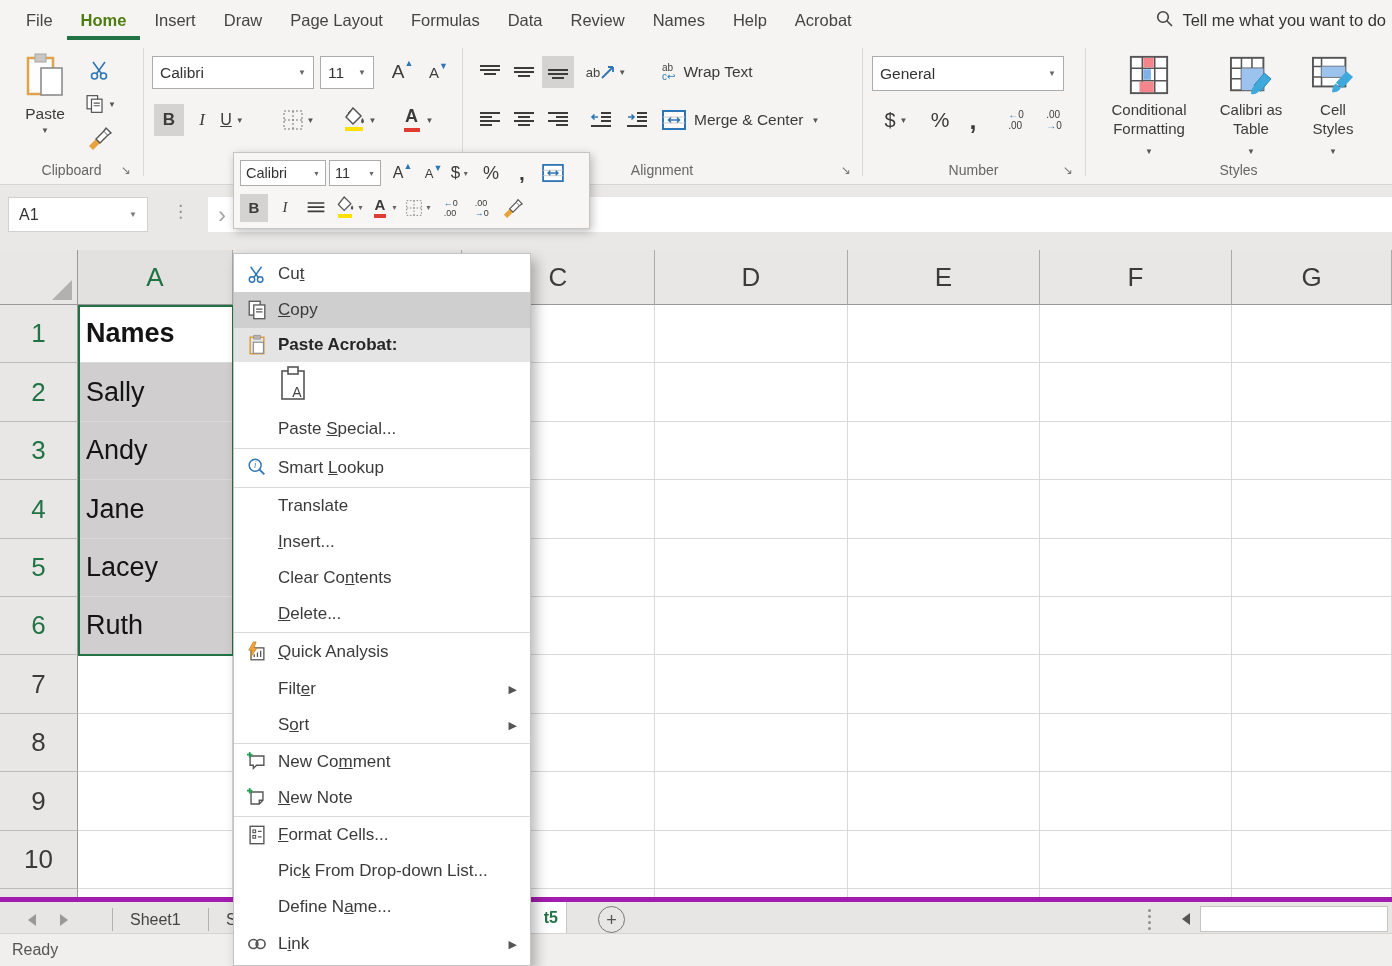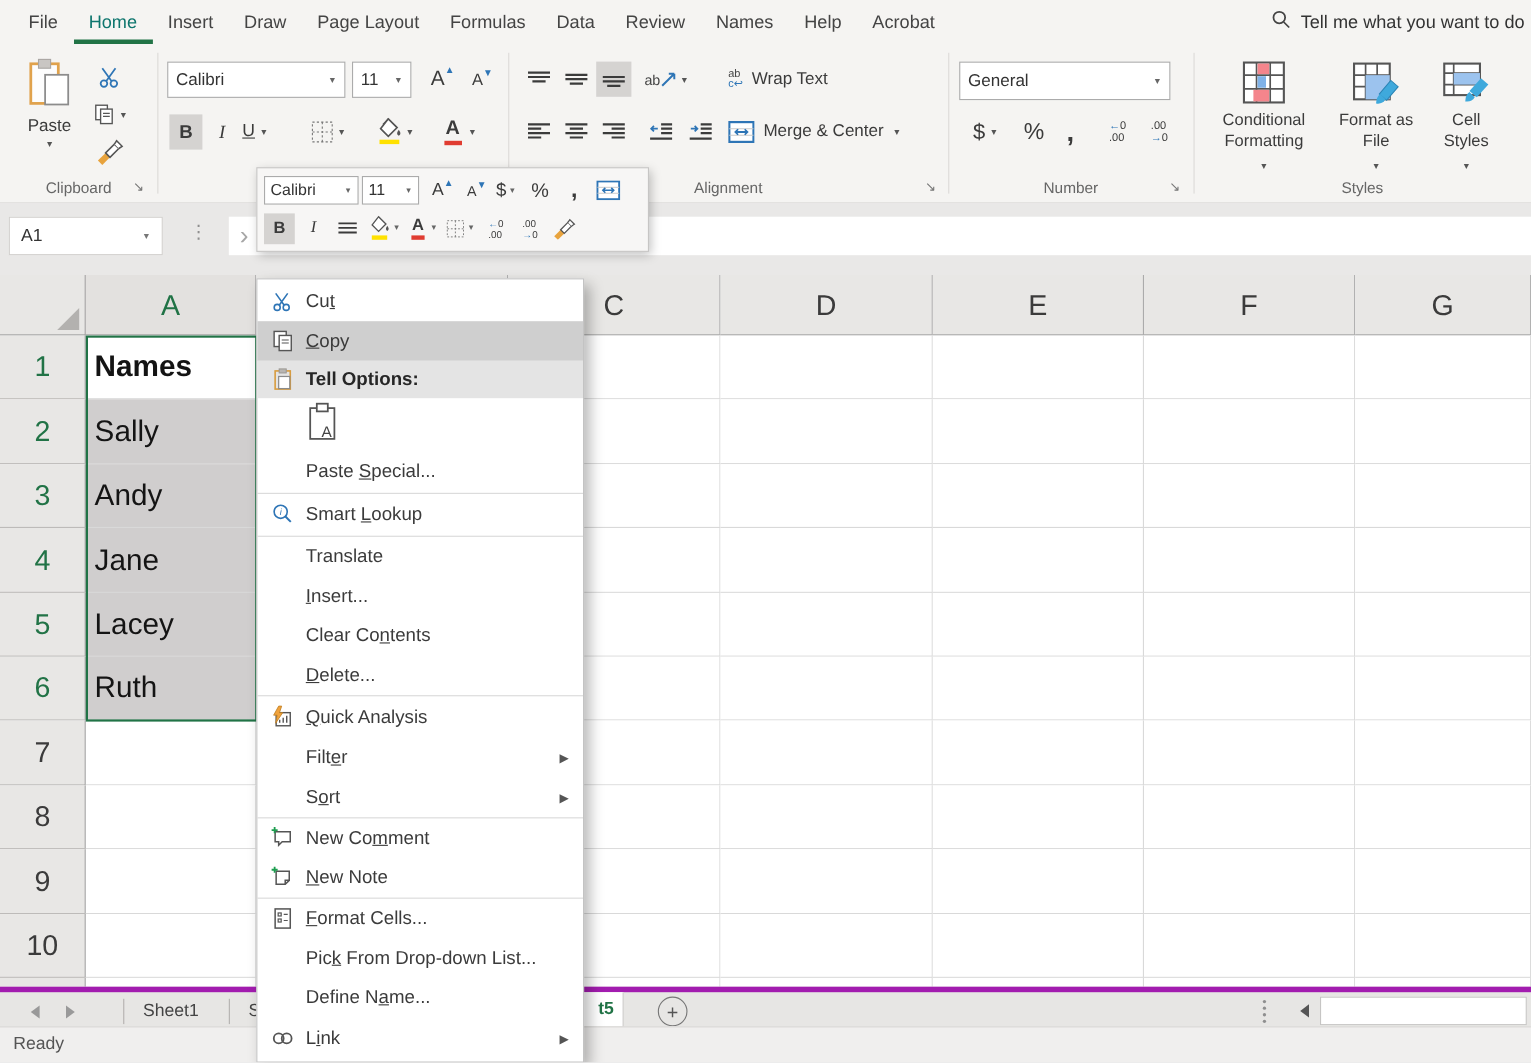--- a/index.html
+++ b/index.html
@@ -3,21 +3,21 @@
 <meta charset="utf-8">
 <style>
   html,body{margin:0;padding:0;background:#ddd;}
   #app{position:relative;width:1392px;height:966px;background:#fff;overflow:hidden;
        font-family:"Liberation Sans","DejaVu Sans",sans-serif;color:#3b3b3b;}
 
   
   .tabbar{position:absolute;left:0;top:0;width:1392px;height:40px;background:#f5f4f2;
           display:flex;align-items:stretch;padding-left:12px;box-sizing:border-box;}
   .tab{padding:0 14px;font-size:16.5px;color:#444;display:flex;align-items:center;cursor:default;white-space:nowrap;}
-  .tab.active{color:#0f766e;font-weight:400;box-shadow:inset 0 -4px 0 #217346;}
+  .tab.active{color:#4d7c0f;font-weight:700;box-shadow:inset 0 -4px 0 #217346;}
   .tellme{margin-left:auto;display:flex;align-items:center;gap:9px;font-size:16.5px;color:#333;padding-right:6px;white-space:nowrap;}
 
   
   .ribbon{position:absolute;left:0;top:40px;width:1392px;height:145px;background:#f5f4f2;
           border-bottom:1px solid #d8d6d4;box-sizing:border-box;}
   .vsep{position:absolute;top:8px;bottom:8px;width:1px;background:#dcdad8;}
   .glabel{position:absolute;bottom:6px;font-size:14px;color:#666;text-align:center;}
   .launcher{position:absolute;bottom:6px;font-size:12px;color:#777;width:16px;height:16px;
             display:flex;align-items:center;justify-content:center;}
   .launcher::after{content:"↘";}
@@ -356,21 +356,21 @@
       <span class="dda">▼</span>
     </div>
     <div class="rabs twoline" style="left:1204px;top:8px;width:94px;height:118px">
       <svg width="44" height="42" viewBox="0 0 46 44">
           <rect x="2" y="4" width="34" height="34" fill="#fff" stroke="#555" stroke-width="2"></rect>
           <path d="M2 15 h34 M2 26 h34 M13 4 v34 M24 4 v34" stroke="#555" stroke-width="1.6"></path>
           <rect x="13" y="15" width="23" height="23" fill="#9cc3ee"></rect>
           <path d="M26 33 L37 20 L44 26 L33 39 Z" fill="#3fa9dc" stroke="#2a84b5"></path>
           <path d="M23 42 Q23 36 27 33 L32 38 Q29 43 23 42 Z" fill="#3fa9dc"></path>
         </svg>
-      <span style="max-width:80px">Format as File</span>
+      <span style="max-width:80px">Calibri as Table</span>
       <span class="dda">▼</span>
     </div>
     <div class="rabs twoline" style="left:1300px;top:8px;width:66px;height:118px">
       <svg width="44" height="42" viewBox="0 0 46 44">
           <rect x="2" y="4" width="34" height="30" fill="#fff" stroke="#555" stroke-width="2"></rect>
           <path d="M2 13 h34 M2 24 h34 M11 4 v30" stroke="#555" stroke-width="1.6"></path>
           <rect x="11" y="13" width="25" height="11" fill="#9cc3ee"></rect>
           <path d="M26 30 L37 18 L44 24 L33 36 Z" fill="#3fa9dc"></path>
           <path d="M22 40 Q22 34 26 31 L31 36 Q28 41 22 40 Z" fill="#3fa9dc"></path>
         </svg>
@@ -599,21 +599,21 @@
       <span><u>C</u>opy</span>
     </div>
     <div class="mi po">
       <span class="mic">
         <svg width="22" height="22" viewBox="0 0 24 24" fill="none">
             <rect x="4.5" y="3.5" width="15" height="18" stroke="#d89c3f" stroke-width="1.6"></rect>
             <rect x="8.5" y="1.5" width="7" height="4" fill="#b8b5b2" stroke="#9a9793"></rect>
             <rect x="8" y="9" width="11" height="12" fill="#fff" stroke="#8a8a8a" stroke-width="1.2"></rect>
           </svg>
       </span>
-      <span>Tell Options:</span>
+      <span>Paste Acrobat:</span>
     </div>
     <div class="mpaste">
       <span>
         <svg width="30" height="38" viewBox="0 0 30 38" fill="none" stroke="#555" stroke-width="1.6">
             <rect x="4" y="6" width="22" height="28"></rect>
             <rect x="10" y="2" width="10" height="7" fill="#fff"></rect>
             <text x="19" y="32" font-size="14" fill="#444" stroke="none" text-anchor="middle">A</text>
           </svg>
       </span>
     </div>

